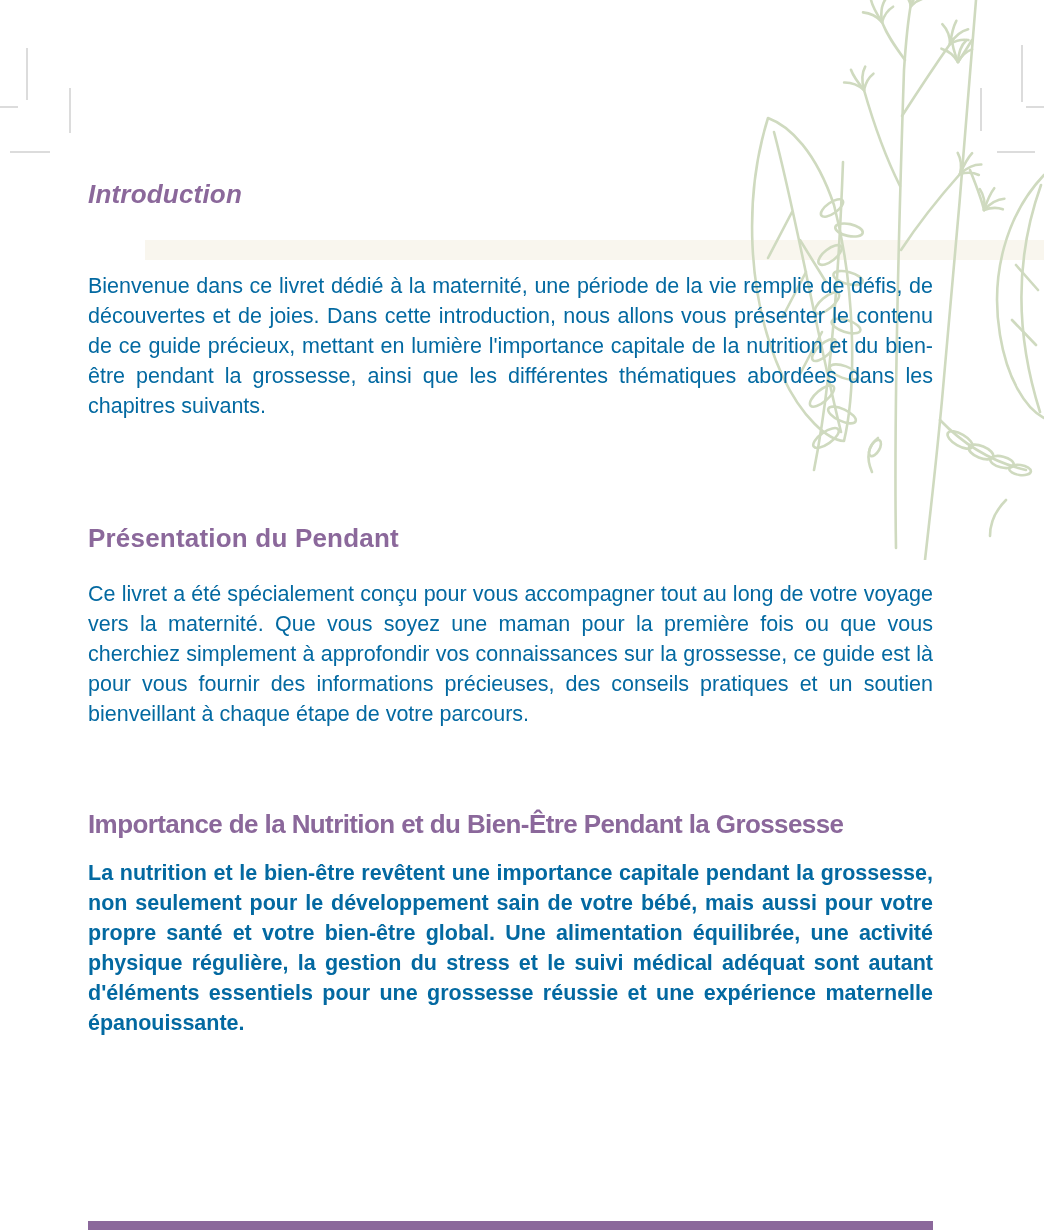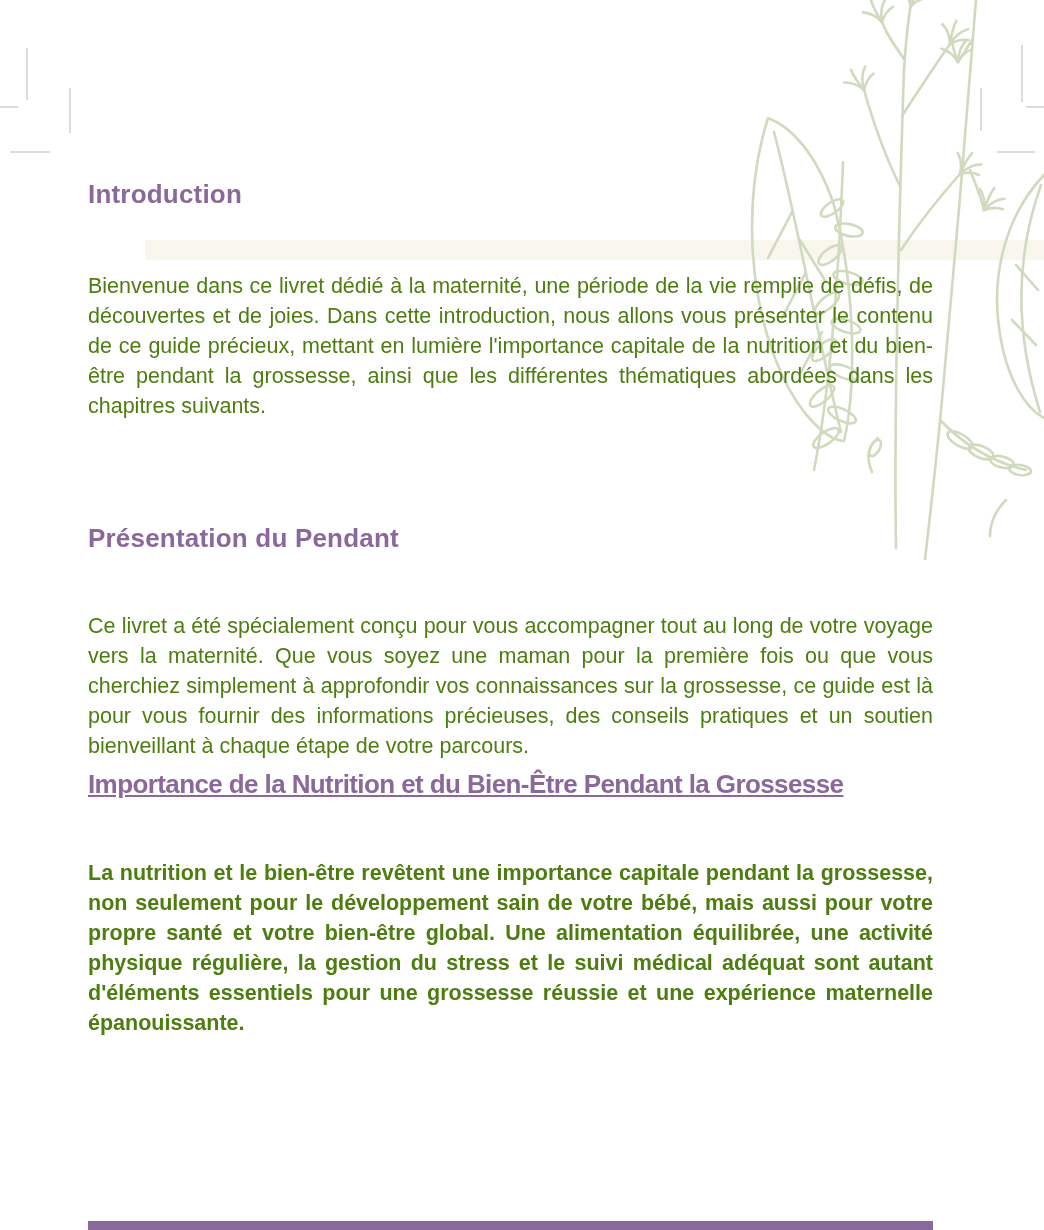--- a/index.html
+++ b/index.html
@@ -32,33 +32,33 @@
   .heading{
     position:absolute;left:0;
     margin:0;
     color:#8b689b;
     font-weight:bold;
     font-size:26px;
     line-height:1.1;
     letter-spacing:0.2px;
     white-space:nowrap;
   }
-  .h-intro{top:180px;}
+  .h-intro{top:180px;font-style:italic;}
   .h-presentation{top:524px;}
-  .h-importance{top:770px;letter-spacing:-0.6px;text-decoration:underline;}
+  .h-importance{top:810px;letter-spacing:-0.6px;}
   .para{
     position:absolute;left:0;width:845px;
     margin:0;
-    color:#4d7c0f;
+    color:#0369a1;
     font-size:21.5px;
     line-height:30px;
     text-align:justify;
   }
   .p-intro{top:271px;}
-  .p-presentation{top:579px;margin-top:32px;}
+  .p-presentation{top:579px;}
   .p-importance{top:858px;font-weight:bold;}
   .accent-bar{
     position:absolute;left:88px;width:845px;bottom:0;height:9px;
     background:#8b689b;z-index:2;
   }
 </style>
 </head>
 <body>
 
 <div class="page">

